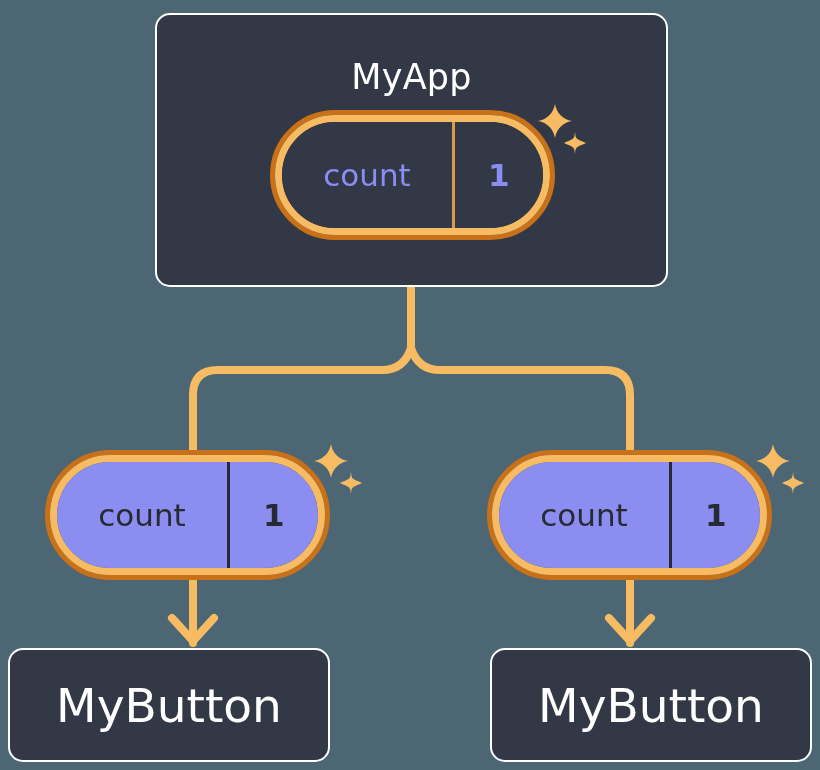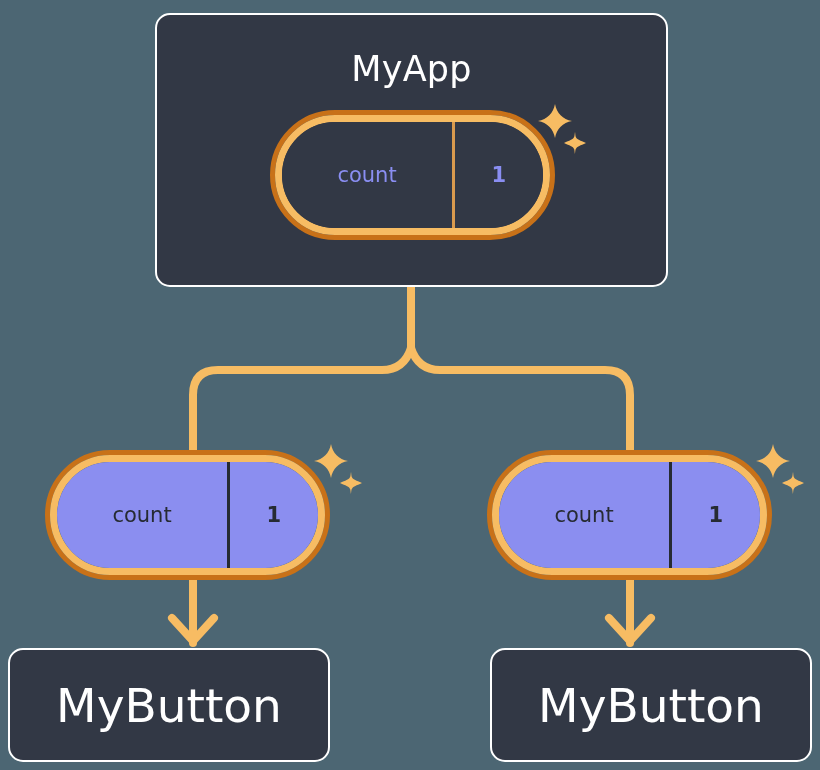--- a/index.html
+++ b/index.html
@@ -34,21 +34,21 @@
     position: absolute;
     left: 0;
     right: 0;
     text-align: center;
     color: #ffffff;
     font-size: 35px;
     font-weight: 400;
     letter-spacing: 0.2px;
     font-family: "DejaVu Sans", sans-serif;
   }
-  #myapp-title { top: 34px; }
+  #myapp-title { top: 42px; }
 
   
   .state-pill {
     position: absolute;
     box-sizing: border-box;
     border-radius: 999px;
     border: 5px solid #c87118;          
     background: transparent;
   }
   .state-pill-inner {
@@ -66,21 +66,21 @@
     inset: 7px;
     border-radius: 999px;
     display: flex;
     align-items: stretch;
     overflow: hidden;
   }
   .pill-key, .pill-val {
     display: flex;
     align-items: center;
     justify-content: center;
-    font-size: 21px;
+    font-size: 31px;
     font-family: "DejaVu Sans", sans-serif;
     box-sizing: border-box;
   }
   .pill-key { flex: 0 0 auto; }
   .pill-val { flex: 1 1 auto; }
 
   
   .pill-dark .pill-core { background: #323845; }
   .pill-dark .pill-key,
   .pill-dark .pill-val { color: #8a8ef2; }

